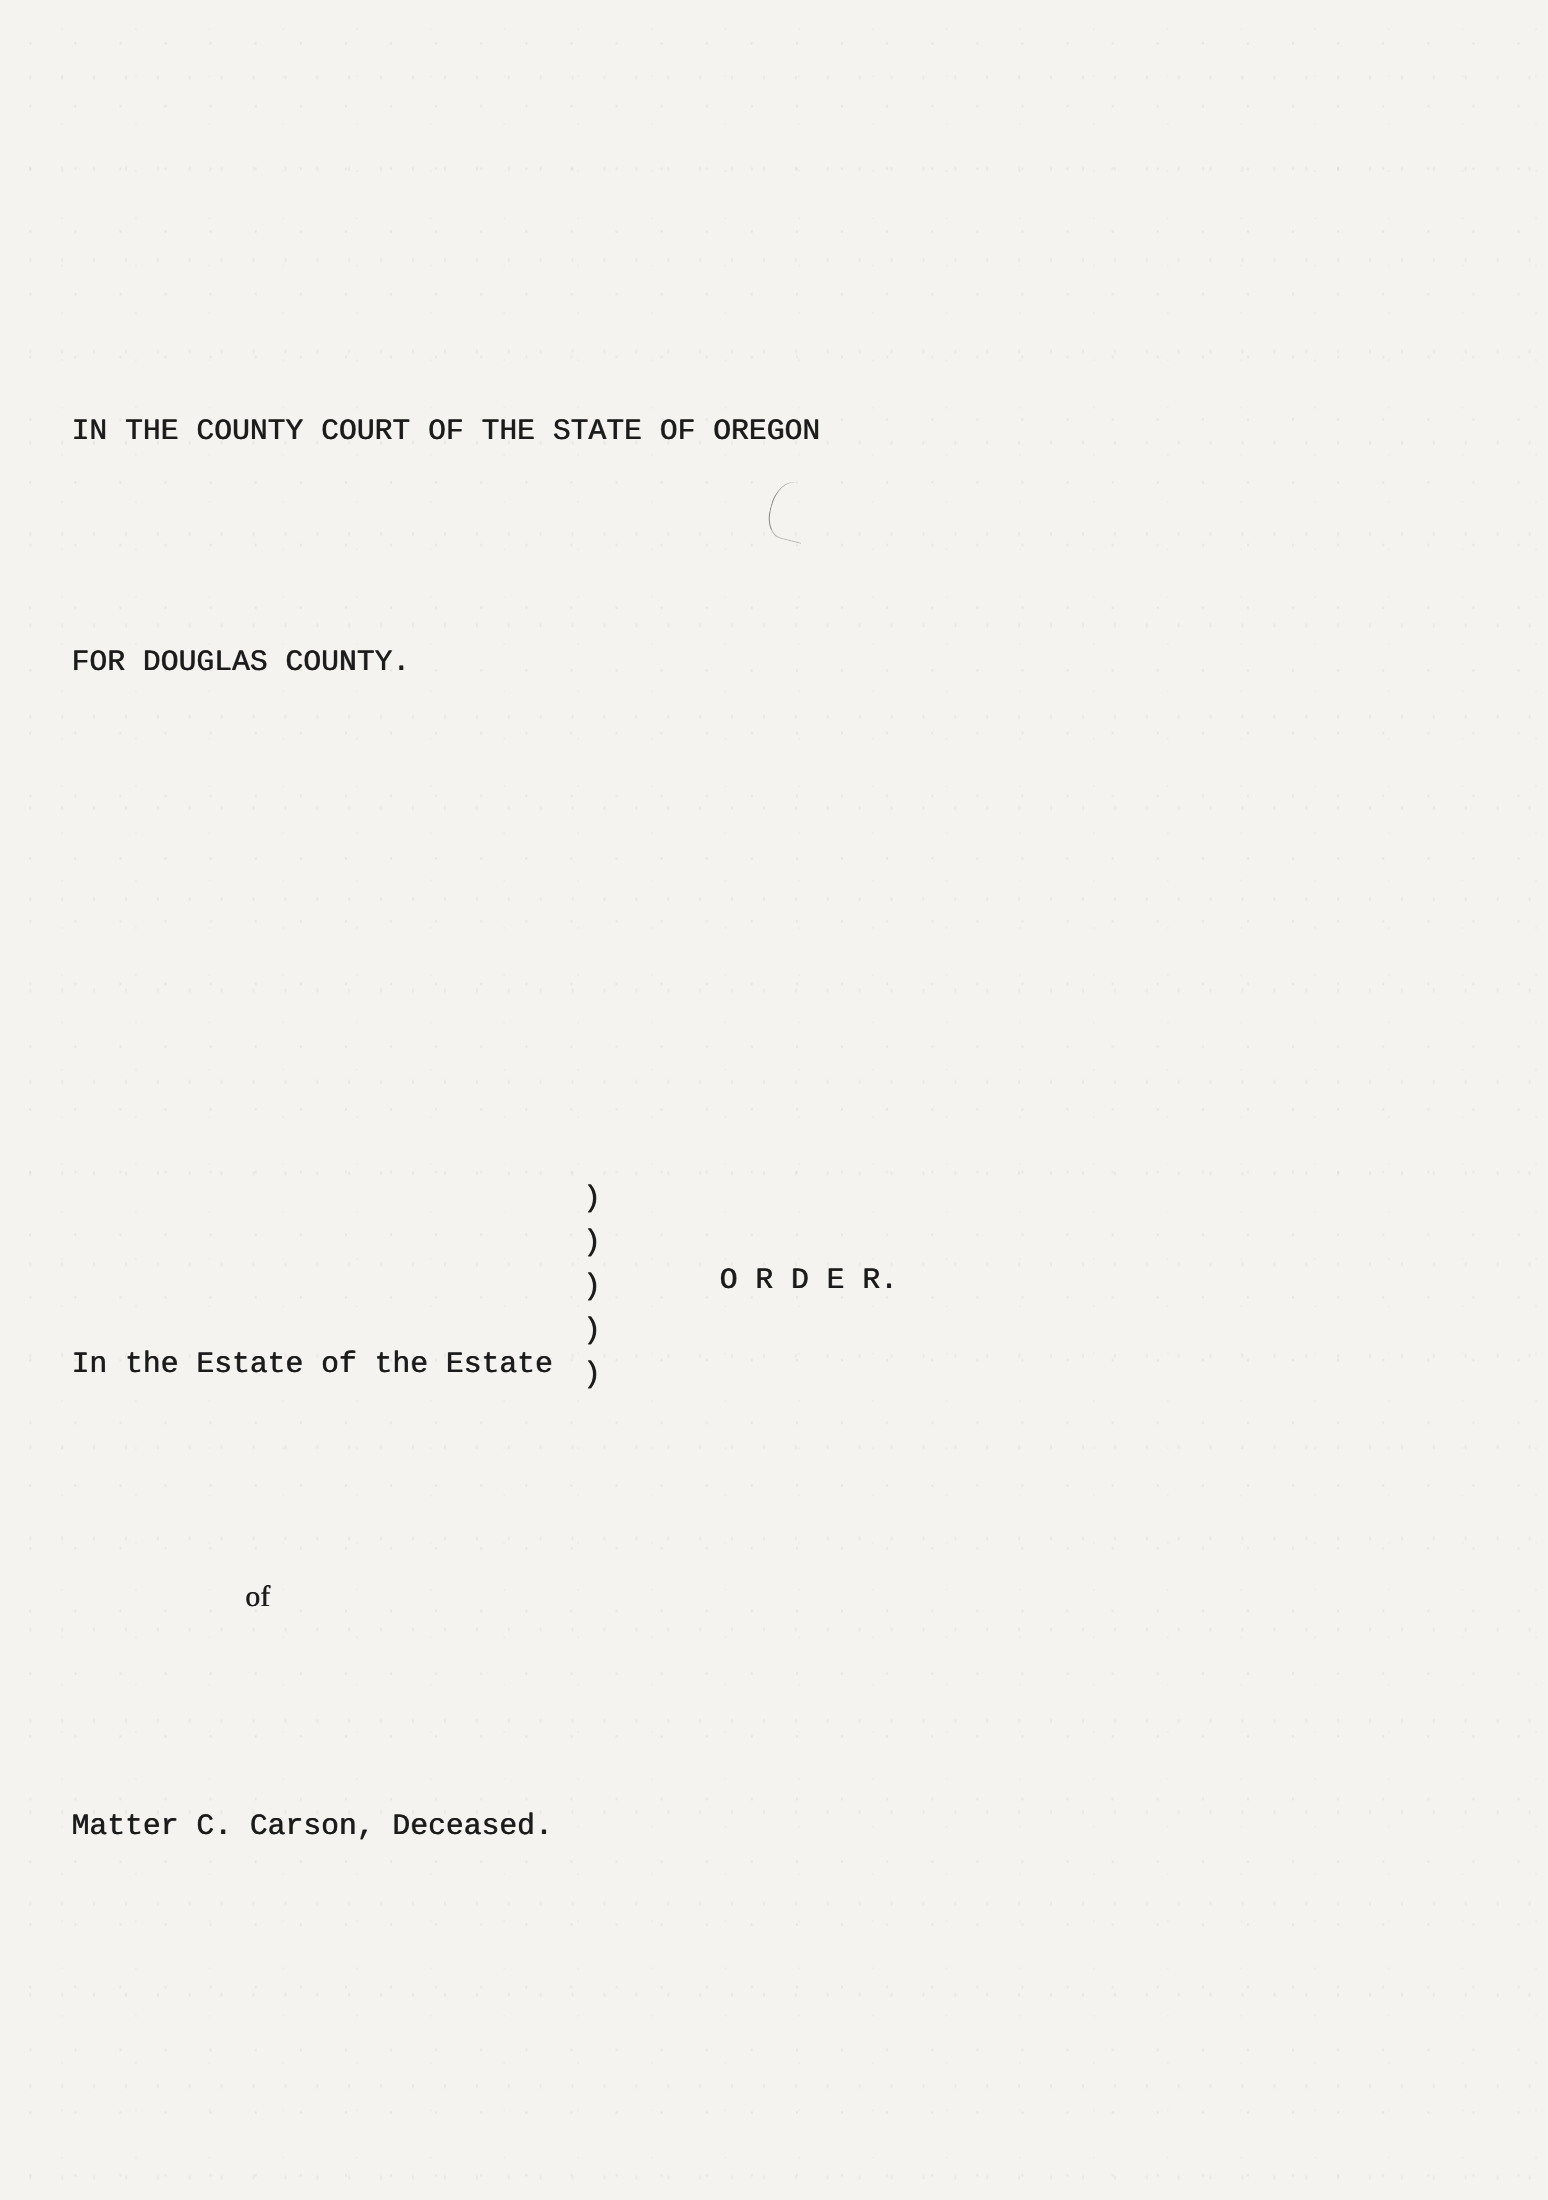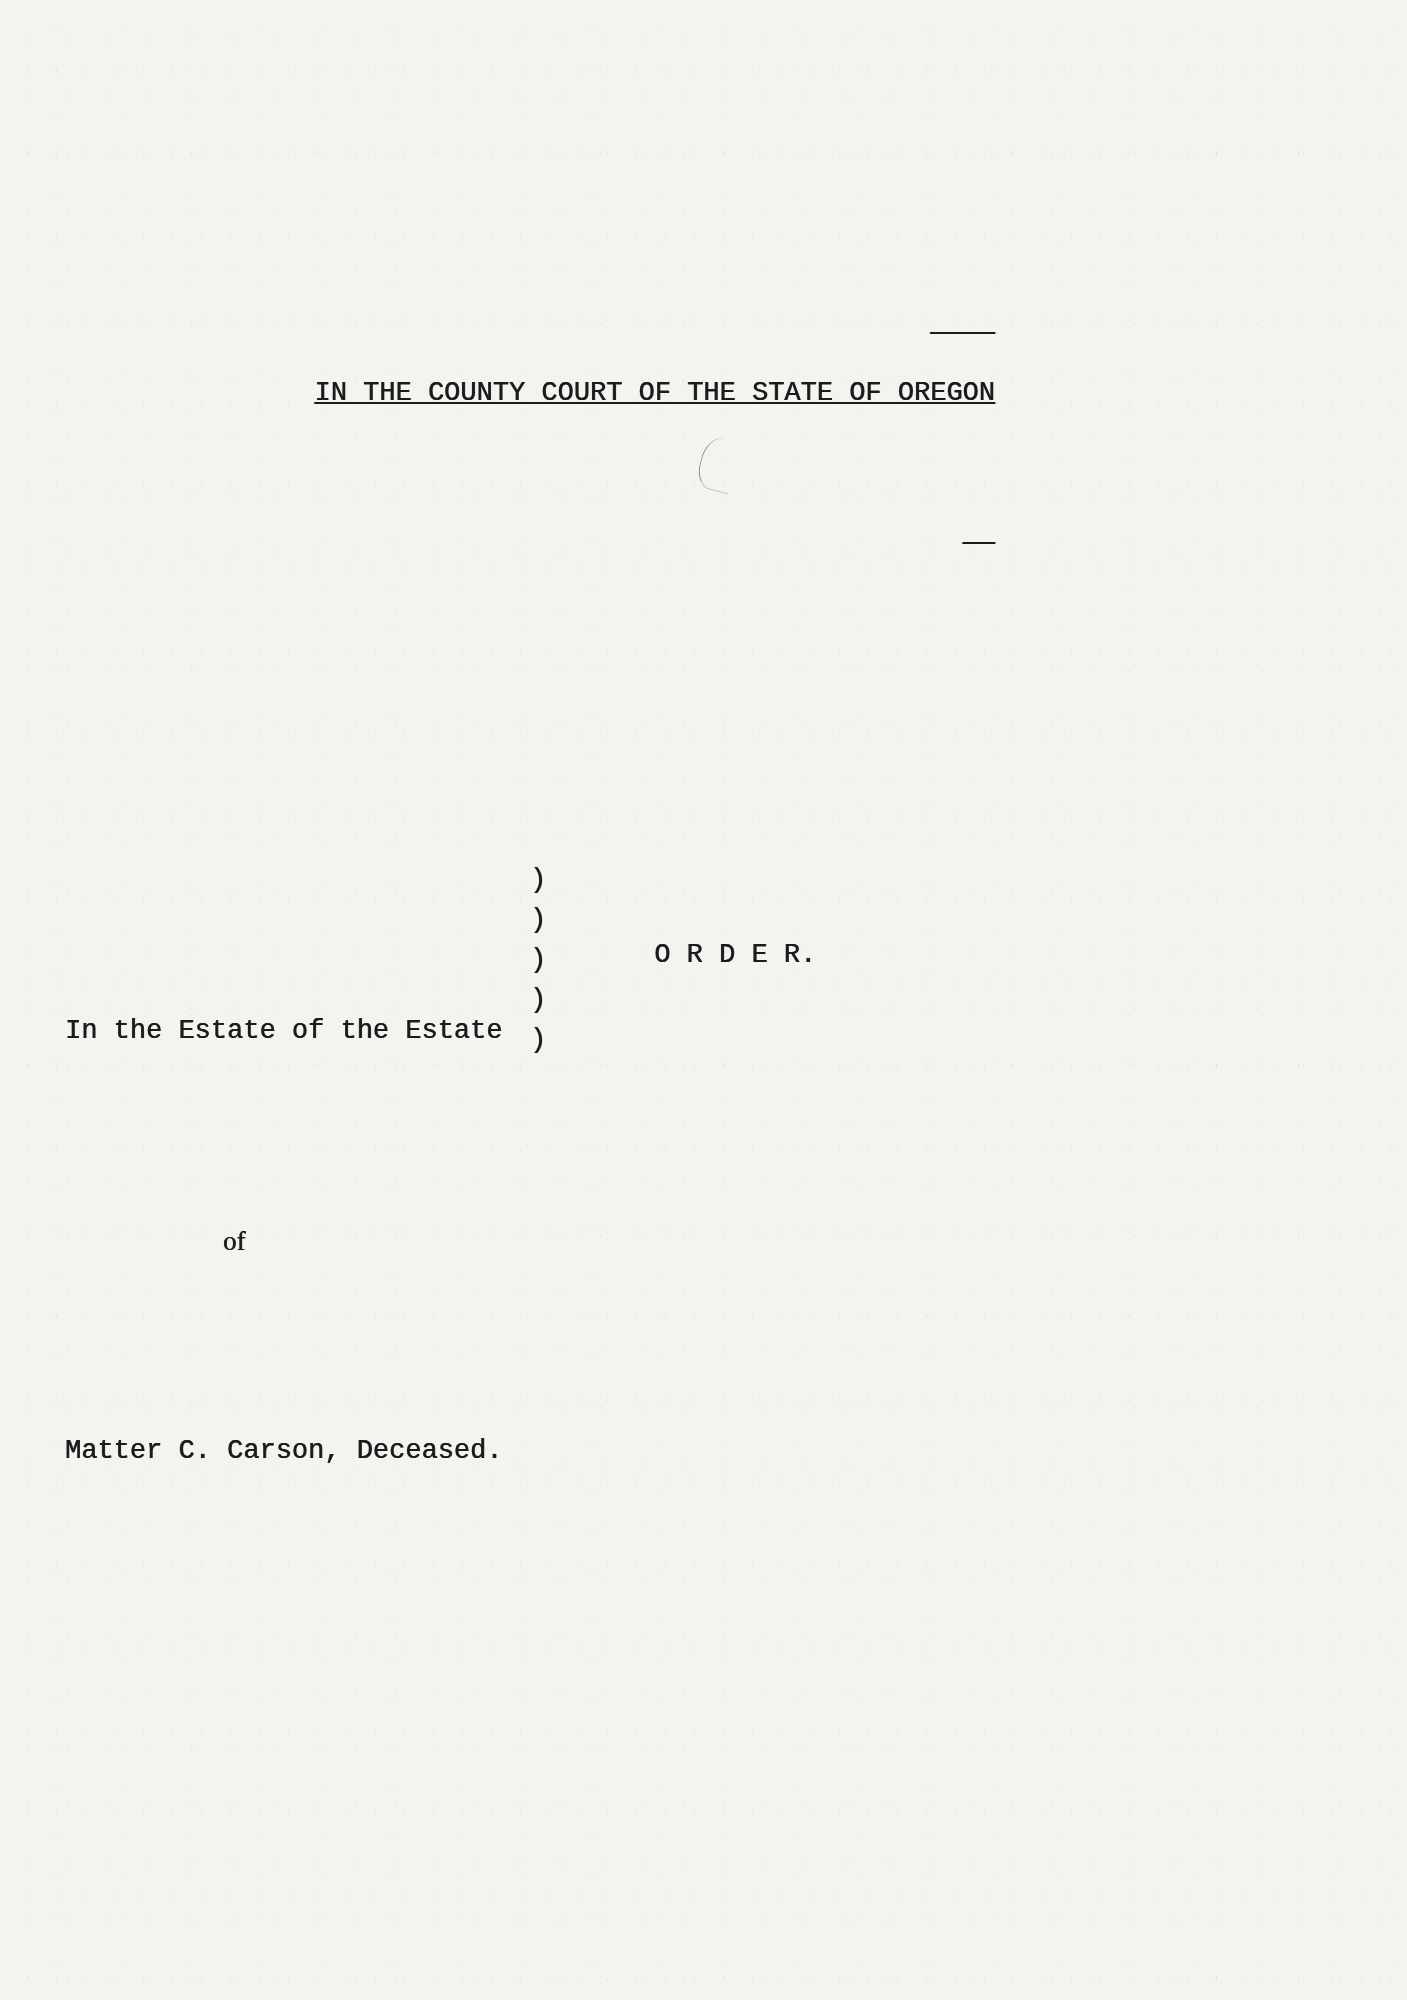--- a/index.html
+++ b/index.html
@@ -27,22 +27,21 @@
       radial-gradient(rgba(0,0,0,0.045) 0.5px, transparent 1px);
     background-size: 41px 57px, 67px 43px, 29px 83px;
     background-position: 7px 11px, 23px 5px, 13px 29px;
     font-size: 27px;
     line-height: 70px;
     text-shadow: 0.5px 0 0 rgba(27,27,27,0.85), -0.3px 0 0 rgba(27,27,27,0.45);
     white-space: pre;
   }
   .headings {
     width: 930px;
-    text-align: right;
-    text-decoration: underline;
+    text-align: left;
   }
   .caption {
     display: flex;
     align-items: flex-start;
     margin-top: 78px;
   }
   .caption-left {
     width: 465px;
   }
   .cap-of {
@@ -74,20 +73,21 @@
     pointer-events: none;
   }
 </style>
 </head>
 <body>
 
 <div class="page">
 
   <div class="headings">
     <div class="heading-line">IN THE COUNTY COURT OF THE STATE OF OREGON</div>
+    <div class="heading-line">FOR DOUGLAS COUNTY.</div>
   </div>
 
   <div class="caption">
     <div class="caption-left">
       <div class="cap-line">In the Estate of the Estate</div>
       <div class="cap-line cap-of">of</div>
       <div class="cap-line">Matter C. Carson, Deceased.</div>
     </div>
     <div class="caption-brace">
       <span>)</span>

